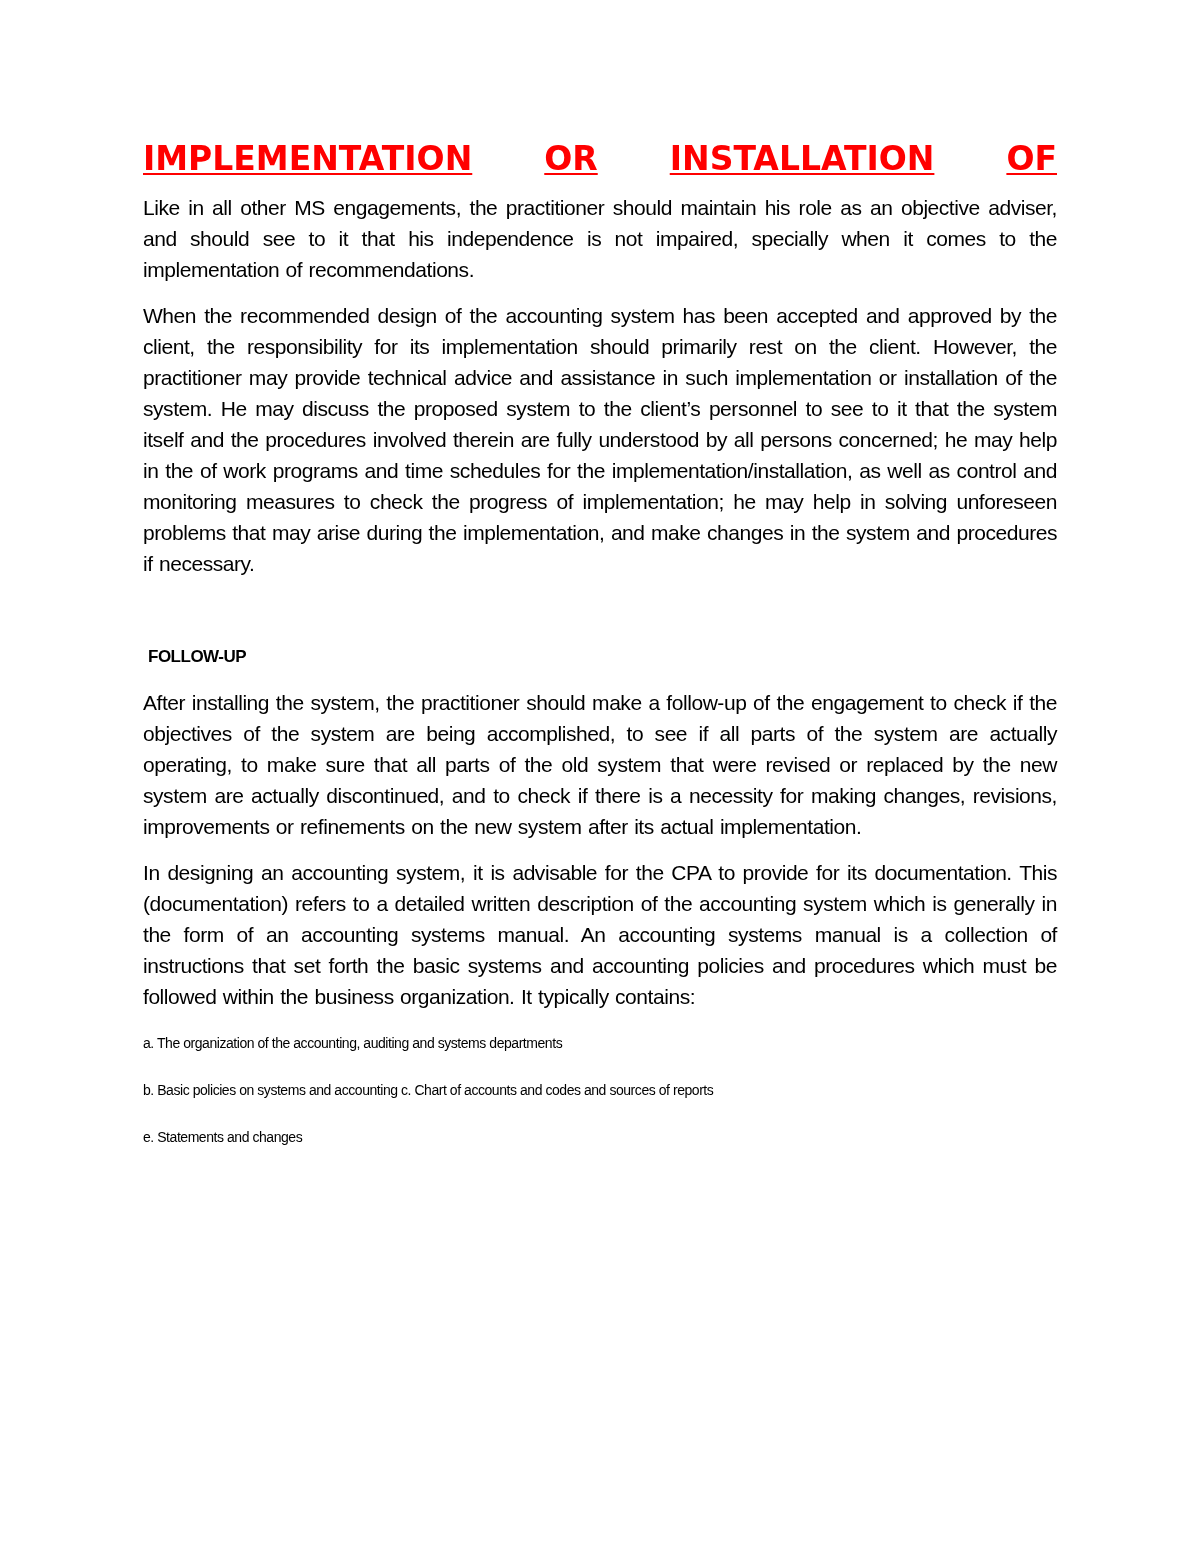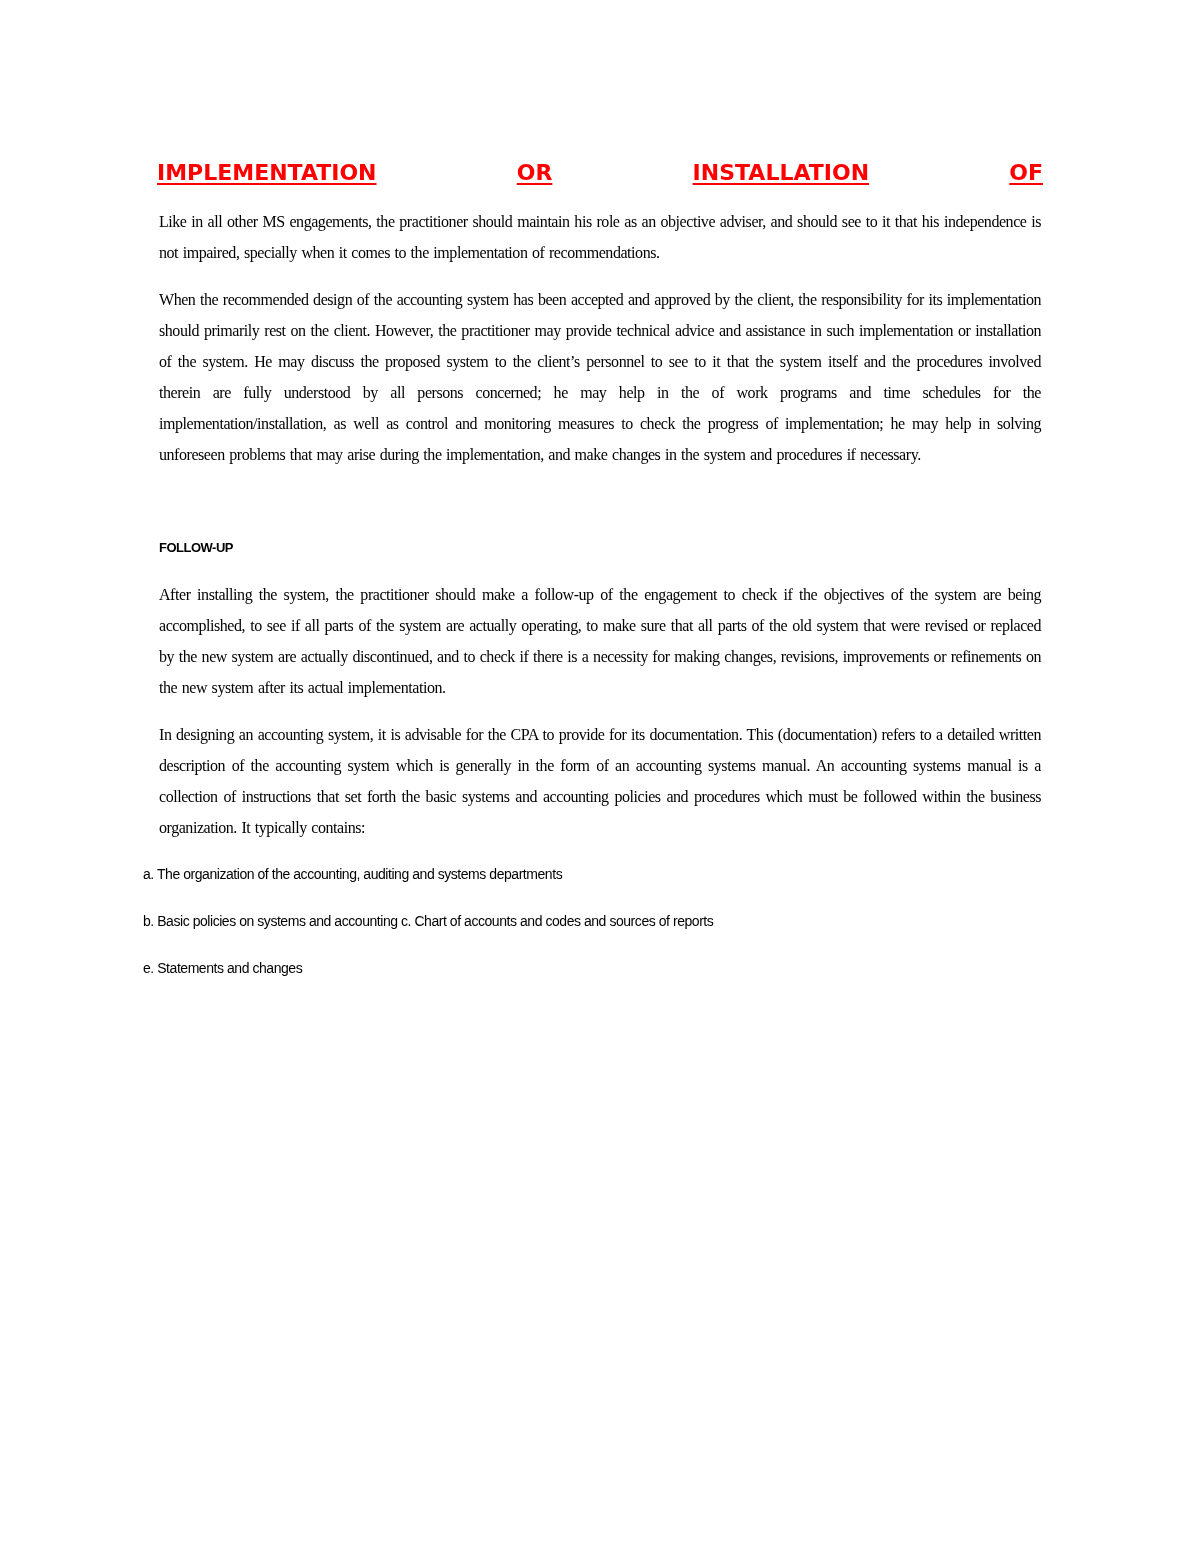--- a/index.html
+++ b/index.html
@@ -6,48 +6,47 @@
   body { width: 1200px; height: 1553px; position: relative; overflow: hidden; }
   .page {
     position: absolute;
     left: 143px;
     top: 140px;
     width: 914px;
     color: #000000;
     font-family: "Liberation Sans", sans-serif;
   }
   .title {
-    margin: 14px;
+    margin: 0;
     font-family: "DejaVu Sans", sans-serif;
     font-weight: bold;
-    font-size: 22px;
+    font-size: 33px;
     line-height: 38px;
     color: #ff0000;
     text-decoration: underline;
     text-decoration-thickness: 2px;
     text-underline-offset: 3px;
     text-align: justify;
     text-align-last: left;
   }
   .title .line1 {
     display: flex;
     justify-content: space-between;
   }
   .para {
-    margin: 16px;
-    font-size: 16px;
+    margin: 0;
+    font-size: 21px;
     line-height: 31px;
     text-align: justify;
     letter-spacing: -0.45px;
     word-spacing: 1px;
-    font-family: Liberation Serif, serif;
   }
   .heading {
-    margin: 16px;
-    font-size: 13px;
+    margin: 5px;
+    font-size: 17px;
     font-weight: bold;
     line-height: 31px;
     letter-spacing: -0.5px;
   }
   .list-item {
     margin: 0;
     font-size: 14px;
     line-height: 31px;
     text-align: justify;
     letter-spacing: -0.45px;

